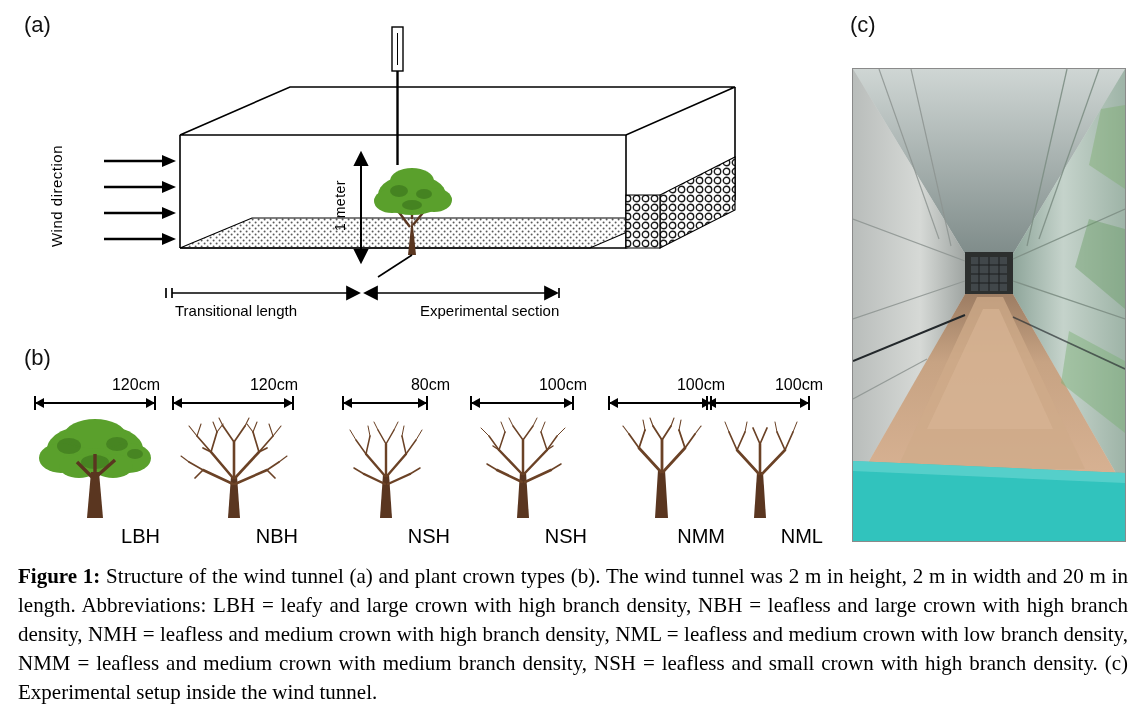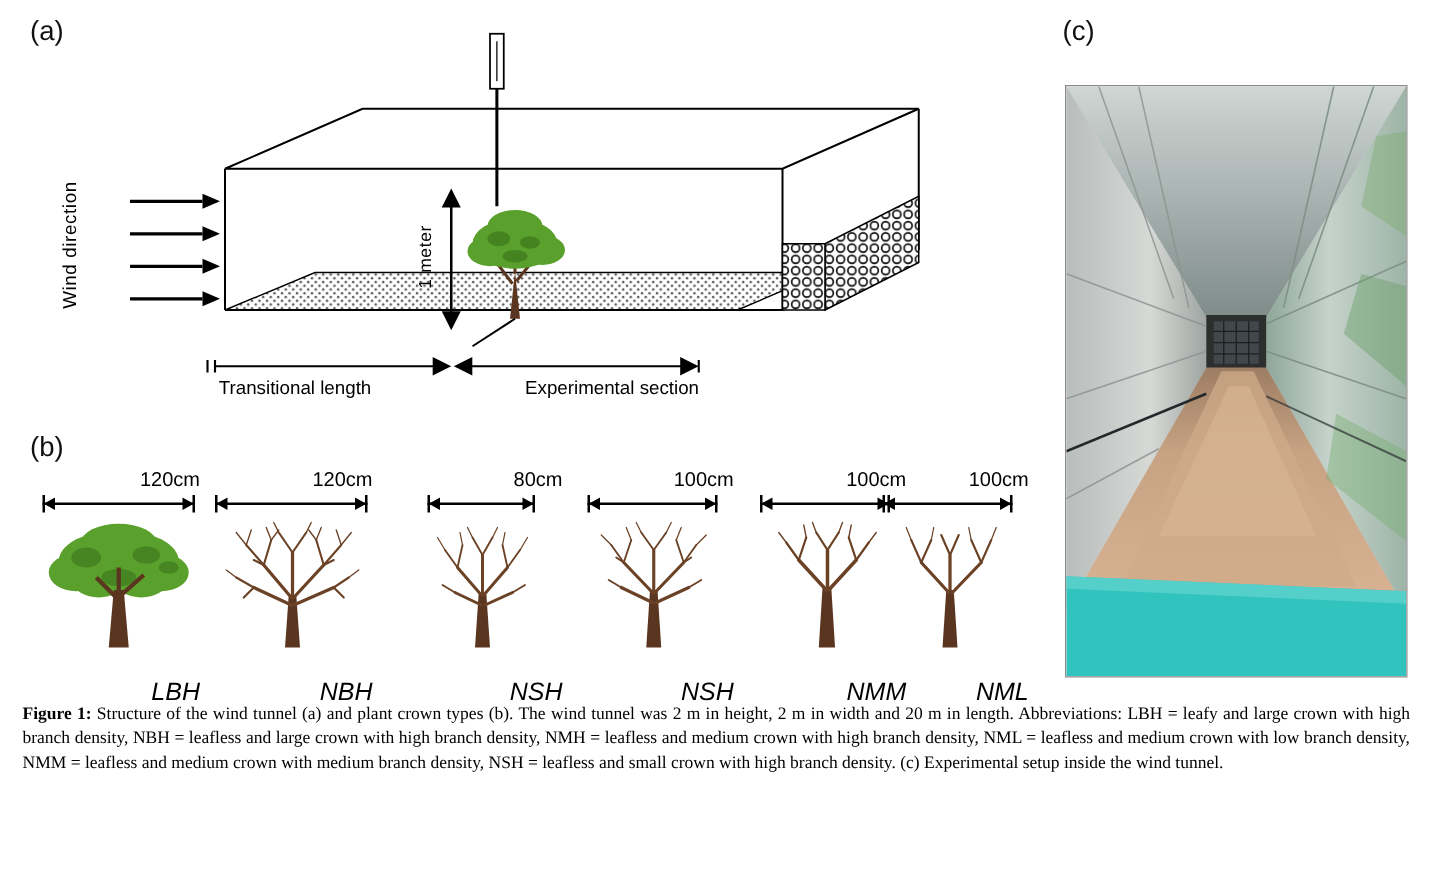--- a/index.html
+++ b/index.html
@@ -107,40 +107,39 @@
   .dim-arrow .ah.r { right: 1px; border-left: 9px solid #000; }
   .tree-svg-box {
     height: 105px;
     display: flex;
     align-items: flex-end;
     justify-content: center;
   }
   .tree-name {
     font-family: "Liberation Sans", sans-serif;
     font-size: 20px;
-    margin-top: 24px;
-    font-style: italic;
+    margin-top: 6px;
   }
 
   
   #panel-c {
     position: absolute;
     left: 852px; top: 68px;
     width: 272px; height: 472px;
     border: 1px solid #8a8a8a;
     overflow: hidden;
   }
 
   
   #caption {
     position: absolute;
     left: 18px; top: 562px;
     width: 1110px;
     font-family: "Liberation Serif", serif;
-    font-size: 14px;
+    font-size: 21px;
     line-height: 1.38;
     text-align: justify;
   }
   #caption .cap-title { font-weight: bold; }
 </style>
 </head>
 <body>
 
 <div class="figure-wrap">
 

